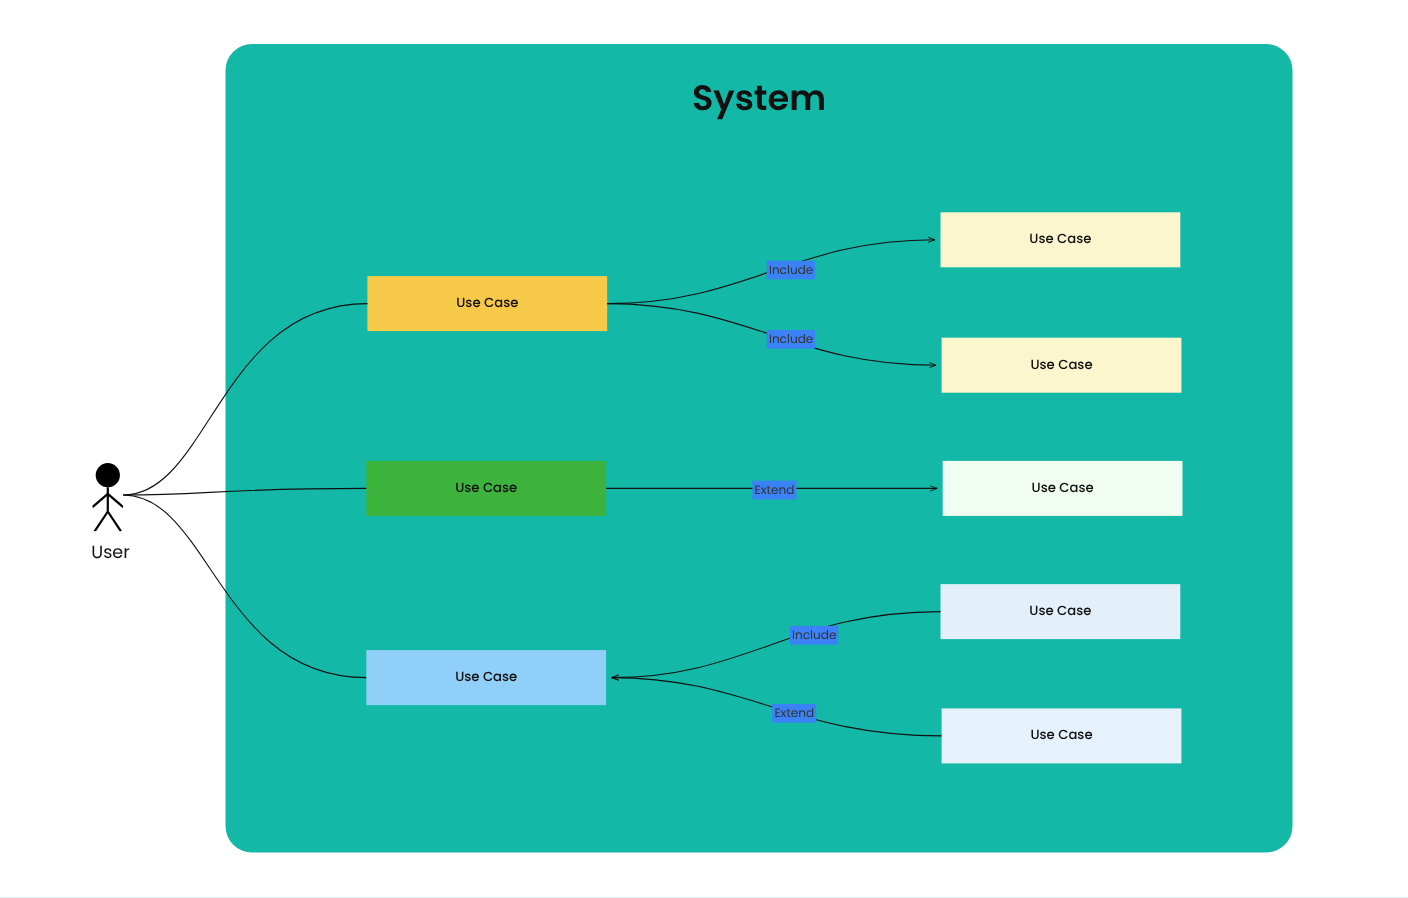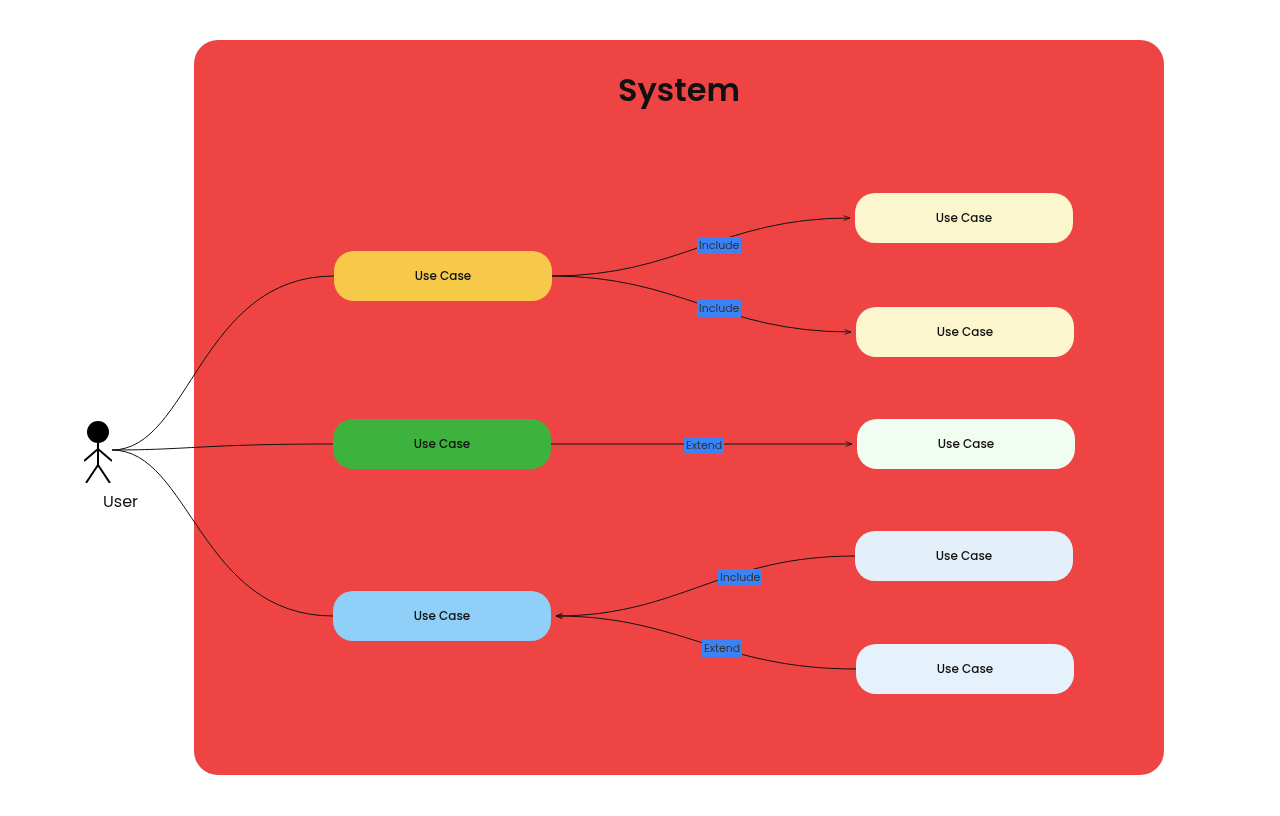--- a/index.html
+++ b/index.html
@@ -1,20 +1,20 @@
 <!DOCTYPE html>
 <html><head>
 <meta charset="utf-8">
 <style>
   html,body{margin:0;padding:0;width:1280px;height:816px;background:#fff;font-family:'Poppins','Segoe UI',Arial,sans-serif;}
-  .canvas{position:absolute;left:194px;top:40px;width:970px;height:735px;background:#ef4444;border-radius:24px;}
+  .canvas{position:absolute;left:205px;top:40px;width:970px;height:735px;background:#14b8a6;border-radius:24px;}
   .title{position:absolute;left:0;right:0;top:26px;text-align:center;font-size:32px;font-weight:600;color:#111;}
   .actor{position:absolute;}
-  .actor-label{position:absolute;font-size:16px;color:#111;margin-left:20px;}
-  .node{position:absolute;width:218px;height:50px;border-radius:20px;display:flex;align-items:center;justify-content:center;font-size:12px;color:#111;font-weight:500;}
+  .actor-label{position:absolute;font-size:16px;color:#111;}
+  .node{position:absolute;width:218px;height:50px;border-radius:0;display:flex;align-items:center;justify-content:center;font-size:12px;color:#111;font-weight:500;}
   .edge-label{position:absolute;font-size:11px;color:#333;background:#3b82f6;padding:0 2px;}
   svg.wires{position:absolute;left:0;top:0;width:1280px;height:816px;pointer-events:none;}
   svg.wires path{fill:none;stroke:#111;stroke-width:1;}
 </style>
 </head>
 <body>
 
 <div class="canvas">
   <div class="title">System</div>
 </div>

